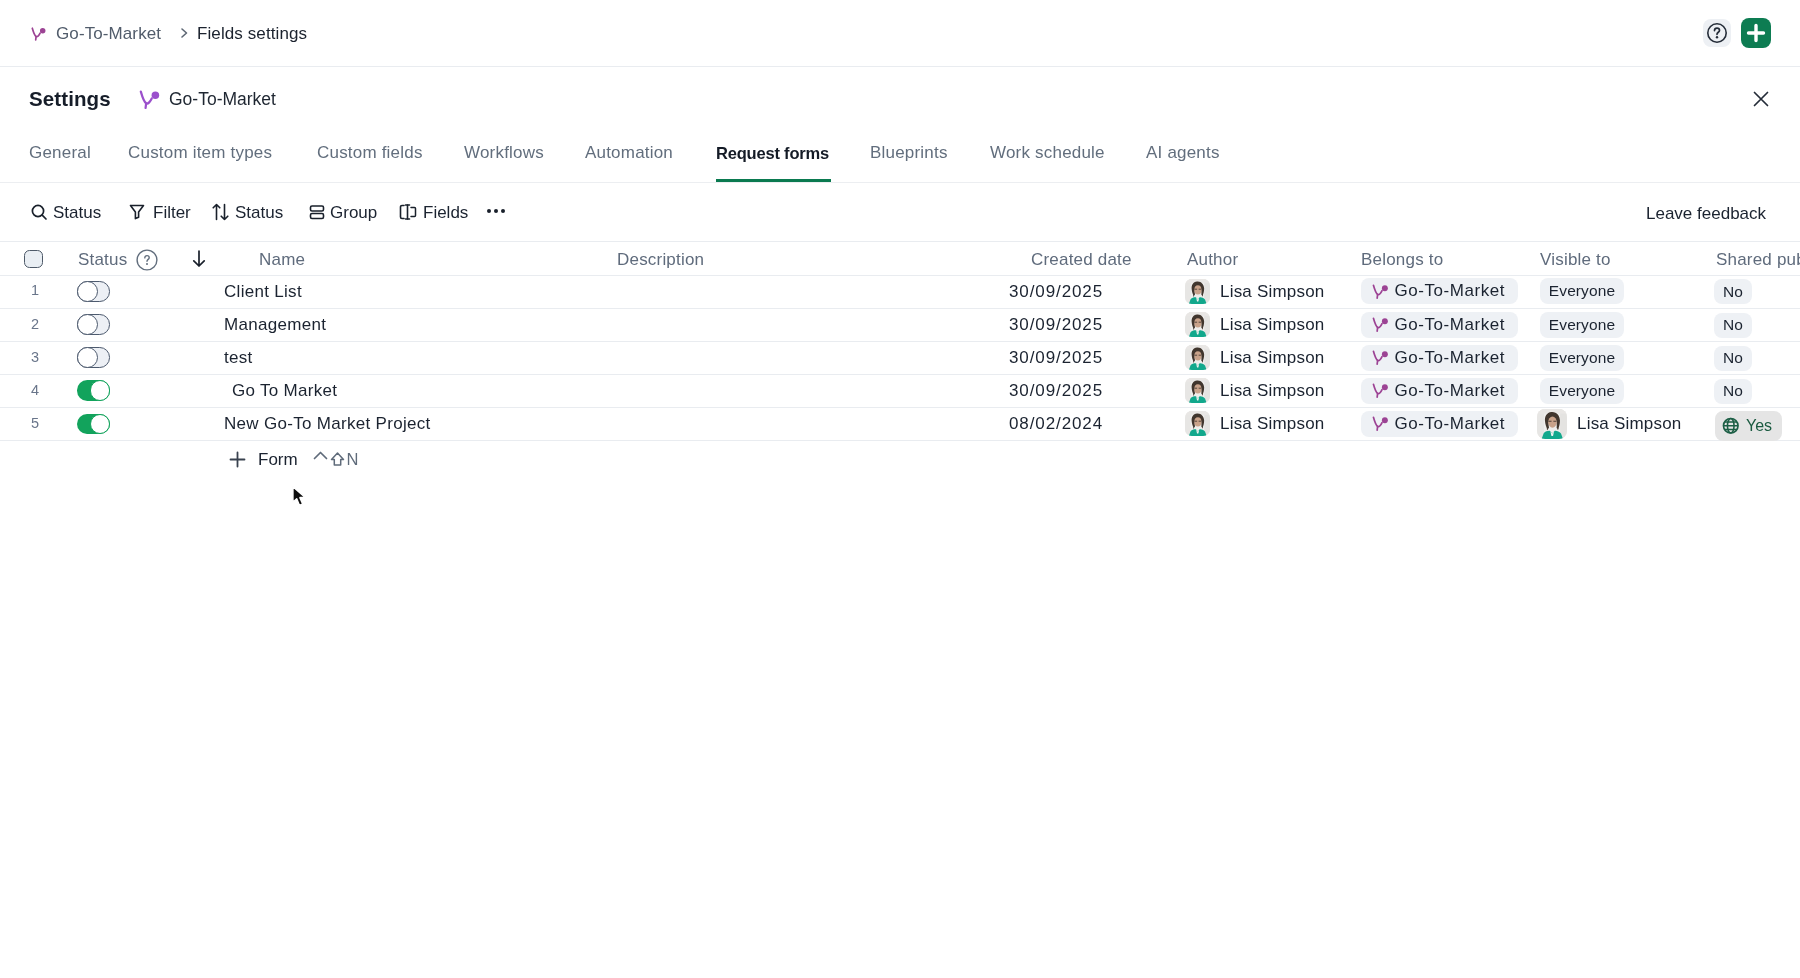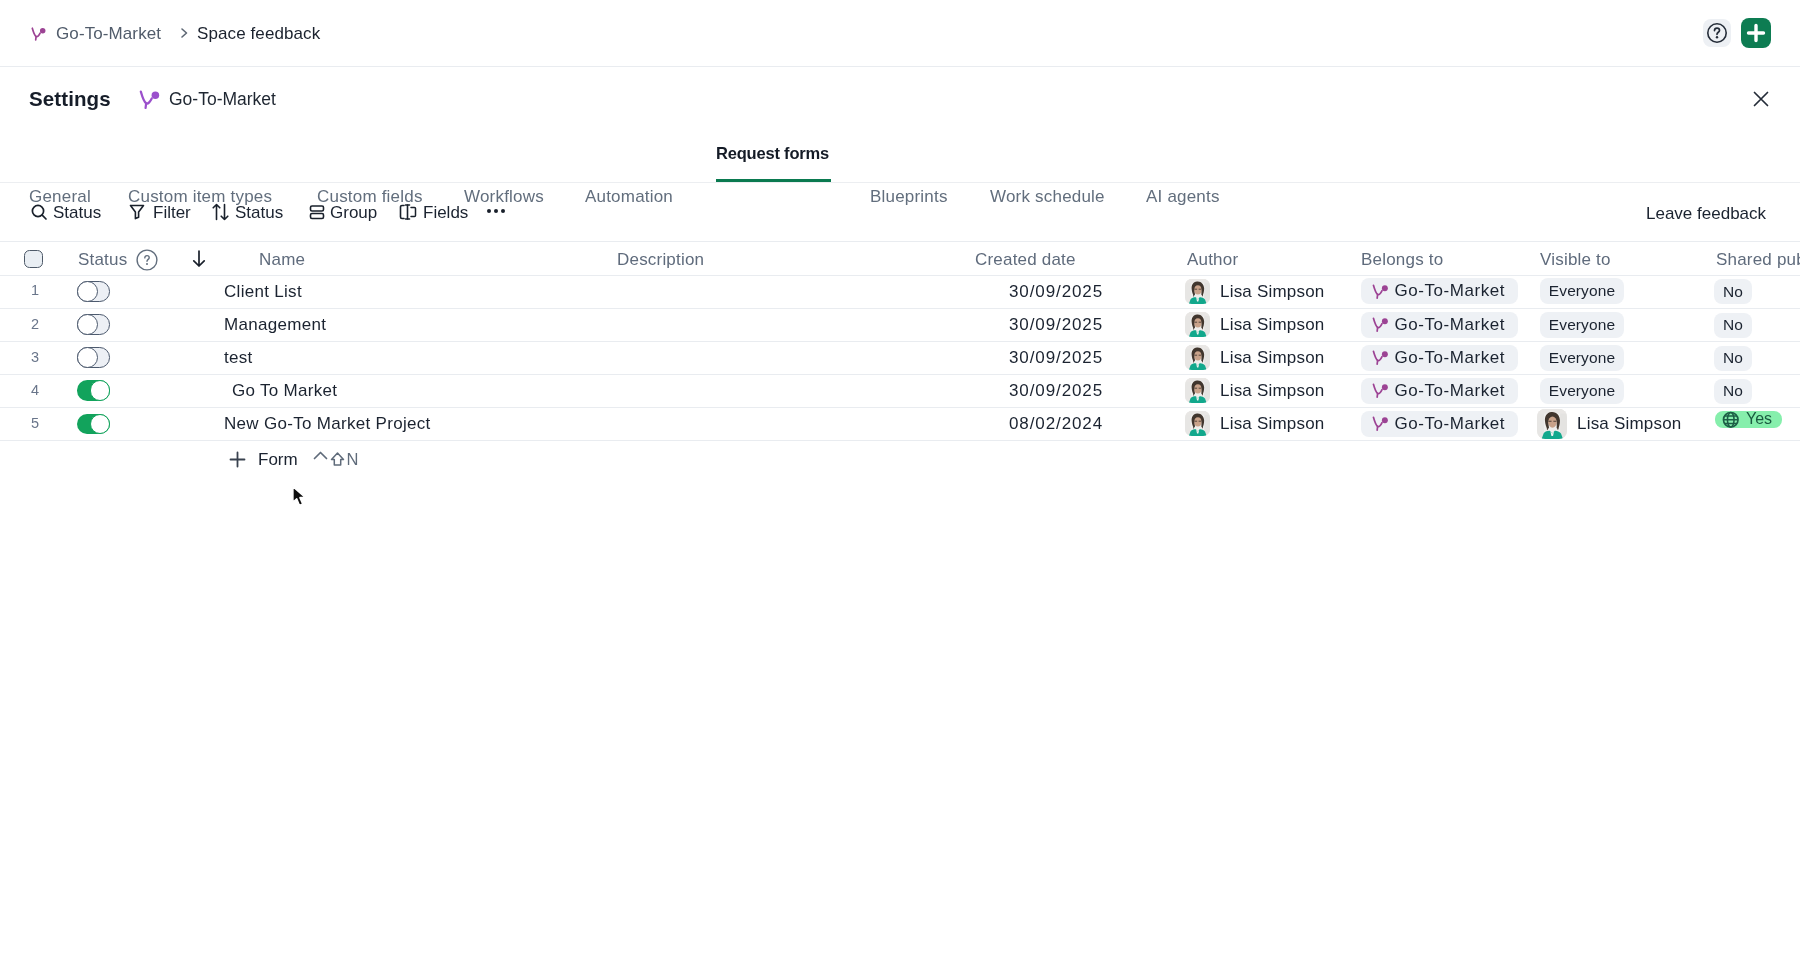--- a/index.html
+++ b/index.html
@@ -1,42 +1,42 @@
 <!DOCTYPE html>
 <html><head>
 <meta charset="utf-8">
 <style>
 * { margin:0; padding:0; box-sizing:border-box; }
 html,body { width:1800px; height:978px; background:#fff; font-family:"Liberation Sans", sans-serif; overflow:hidden; }
 .abs { position:absolute; }
 #page { position:relative; width:1800px; height:978px; }
 .dark { color:#1b2330; }
 .gray { color:#626e7d; }
-.tab { letter-spacing:0.2px;margin-top:44px; }
+.tab { letter-spacing:0.2px; }
 .hdr { color:#5f6b7c; font-size:17px; letter-spacing:0.2px; }
 
 #topbar { left:0; top:0; width:1800px; height:67px; border-bottom:1px solid #e9ecf0; }
 
 .pill { background:#eef1f5; border-radius:8px; display:flex; align-items:center; }
 </style>
 </head>
 <body>
 <div id="page">
 
 <div class="abs" id="topbar"></div>
 <svg class="abs" style="left:30.5px; top:26.5px;" width="15" height="14" viewBox="0 0 15 14">
   <path d="M1.3 1.2 C2.6 5.8 3.6 8.6 5.1 9.5 C6.6 10.3 8.1 8.1 9.1 6.1" fill="none" stroke="#9c4394" stroke-width="1.7" stroke-linecap="round"></path>
   <path d="M5.1 9.5 L4.7 12.8" fill="none" stroke="#9c4394" stroke-width="1.7" stroke-linecap="round"></path>
   <circle cx="11.7" cy="3.8" r="2.75" fill="#9c4394"></circle>
 </svg>
 <div class="abs" style="left:56px; top:24px; font-size:17px; letter-spacing:0.1px; color:#515c6b;">Go-To-Market</div>
 <svg class="abs" style="left:178px; top:27px;" width="12" height="12" viewBox="0 0 12 12">
   <path d="M4 2 L8.5 6 L4 10" fill="none" stroke="#5d6774" stroke-width="1.6" stroke-linecap="round" stroke-linejoin="round"></path>
 </svg>
-<div class="abs" style="left:197px; top:24px; font-size:17px; letter-spacing:0.1px; color:#1b222e;">Space feedback</div>
+<div class="abs" style="left:197px; top:24px; font-size:17px; letter-spacing:0.1px; color:#1b222e;">Fields settings</div>
 
 <div class="abs" style="left:1703px; top:19px; width:28px; height:28px; border-radius:8px; background:#edf0f4;"></div>
 <svg class="abs" style="left:1703px; top:19px;" width="28" height="28" viewBox="0 0 28 28">
   <circle cx="14" cy="14" r="9.2" fill="none" stroke="#242c38" stroke-width="1.6"></circle>
   <path d="M11.5 11.6 C11.5 10.1 12.5 9.1 14 9.1 C15.5 9.1 16.5 10.1 16.5 11.4 C16.5 13.3 14 13.3 14 15.3" fill="none" stroke="#242c38" stroke-width="1.7" stroke-linecap="round"></path>
   <circle cx="14" cy="18.3" r="1.2" fill="#242c38"></circle>
 </svg>
 <div class="abs" style="left:1741px; top:18px; width:30px; height:30px; border-radius:8px; background:#0d7c52;"></div>
 <svg class="abs" style="left:1741px; top:18px;" width="30" height="30" viewBox="0 0 30 30">
   <path d="M15 7.5 V22.5 M7.5 15 H22.5" stroke="#fff" stroke-width="3.4" stroke-linecap="round"></path>
@@ -106,21 +106,21 @@
 <svg class="abs" style="left:135.5px; top:249px;" width="22" height="22" viewBox="0 0 22 22">
   <circle cx="11" cy="11" r="9.9" fill="none" stroke="#626e7d" stroke-width="1.4"></circle>
   <path d="M8.8 8.9 C8.8 7.5 9.7 6.6 11 6.6 C12.3 6.6 13.2 7.5 13.2 8.7 C13.2 10.4 11 10.4 11 12.2" fill="none" stroke="#626e7d" stroke-width="1.4" stroke-linecap="round"></path>
   <circle cx="11" cy="14.9" r="1" fill="#626e7d"></circle>
 </svg>
 <svg class="abs" style="left:191px; top:248.5px;" width="16" height="20" viewBox="0 0 16 20">
   <path d="M8 2 V17 M8 17 L2.8 11.8 M8 17 L13.2 11.8" fill="none" stroke="#19202b" stroke-width="1.7" stroke-linecap="round" stroke-linejoin="round"></path>
 </svg>
 <div class="abs hdr" style="left:259px; top:250px;text-align:right;">Name</div>
 <div class="abs hdr" style="left:617px; top:250px;">Description</div>
-<div class="abs hdr" style="left:975px; top:250px;">Created date</div>
+<div class="abs hdr" style="left:1031px; top:250px;">Created date</div>
 <div class="abs hdr" style="left:1187px; top:250px;">Author</div>
 <div class="abs hdr" style="left:1361px; top:250px;">Belongs to</div>
 <div class="abs hdr" style="left:1540px; top:250px;">Visible to</div>
 <div class="abs hdr" style="left:1716px; top:250px; width:84px; overflow:hidden; white-space:nowrap;">Shared publicly</div>
 
 <div id="rows">
       <div class="abs" style="left:0;top:308px;width:1800px;height:1px;background:#e9ecf0;"></div>
       <div class="abs" style="left:24px;top:282.4px;width:22px;text-align:center;font-size:14.5px;color:#69758a;">1</div>
       <div class="abs" style="left:77px;top:281.15px;width:33px;height:20.5px;border-radius:10.25px;background:#edf0f5;border:1.8px solid #4d5a6e;"></div>
              <div class="abs" style="left:76.5px;top:280.65px;width:21.5px;height:21.5px;border-radius:50%;background:#fff;border:1.8px solid #4d5a6e;"></div>
@@ -315,21 +315,21 @@
   <rect x="0" y="0" width="26" height="4" fill="#e9e7e5"></rect>
   <path d="M12.5 2.6 C8.3 3 6.6 6.6 6.9 10.2 C7.1 13.2 8 15.8 9.2 17.8 L10.4 16.2 C10 14.5 10 13 10.2 11.5 C12 11.8 15 11.5 16.6 10 C17 12 17.3 14.5 17 16.4 L18.2 17.6 C19.2 15.6 19.9 12.8 19.9 10 C19.8 5.8 17 2.2 12.5 2.6 Z" fill="#41362e"></path>
   <path d="M9 16 C8.2 16.5 8.3 18.4 9.4 18.5 Z M18 15.8 C18.9 16.3 18.8 18.2 17.8 18.3 Z" fill="#41362e"></path>
   <ellipse cx="13.4" cy="11.4" rx="3.7" ry="4.8" fill="#c9a28a"></ellipse>
   <path d="M10 10.6 H12.6 M14.2 10.6 H16.8" stroke="#50433a" stroke-width="1"></path>
   <path d="M4 26 L5.8 21 C7.4 19.3 9.8 18.7 11.3 19 L13.2 21 L15.2 19 C16.8 18.7 19.2 19.4 20.8 21.2 L22.5 26 Z" fill="#12a88c"></path>
   <path d="M11.6 19.2 L13.2 21.2 L14.8 19.2 L13.9 23.5 H12.5 Z" fill="#f2f1ef"></path>
   </g>
 </svg></div>
       <div class="abs dark" style="left:1577px;top:414.3px;font-size:17px;letter-spacing:0.2px;">Lisa Simpson</div>
-      <div class="abs pill" style="left:1714.5px;top:410.8px;width:67.5px;height:17px;background:#86efac;padding-left:7px;gap:7px;">
+      <div class="abs pill" style="left:1714.5px;top:410.8px;width:67.5px;height:30px;background:#e5e5e5;padding-left:7px;gap:7px;">
         <svg width="17.5" height="17.5" viewBox="0 0 18 18" style="flex:none">
   <circle cx="9" cy="9" r="7.5" fill="none" stroke="#1d5f46" stroke-width="1.7"></circle>
   <ellipse cx="9" cy="9" rx="3.4" ry="7.5" fill="none" stroke="#1d5f46" stroke-width="1.6"></ellipse>
   <path d="M1.5 9 H16.5 M2.6 5.2 H15.4 M2.6 12.8 H15.4" stroke="#1d5f46" stroke-width="1.6" fill="none"></path>
 </svg>
         <span style="font-size:16px;color:#1a5a40;">Yes</span>
       </div>
     </div>
 
 <svg class="abs" style="left:229px; top:451px;" width="17" height="17" viewBox="0 0 17 17">

